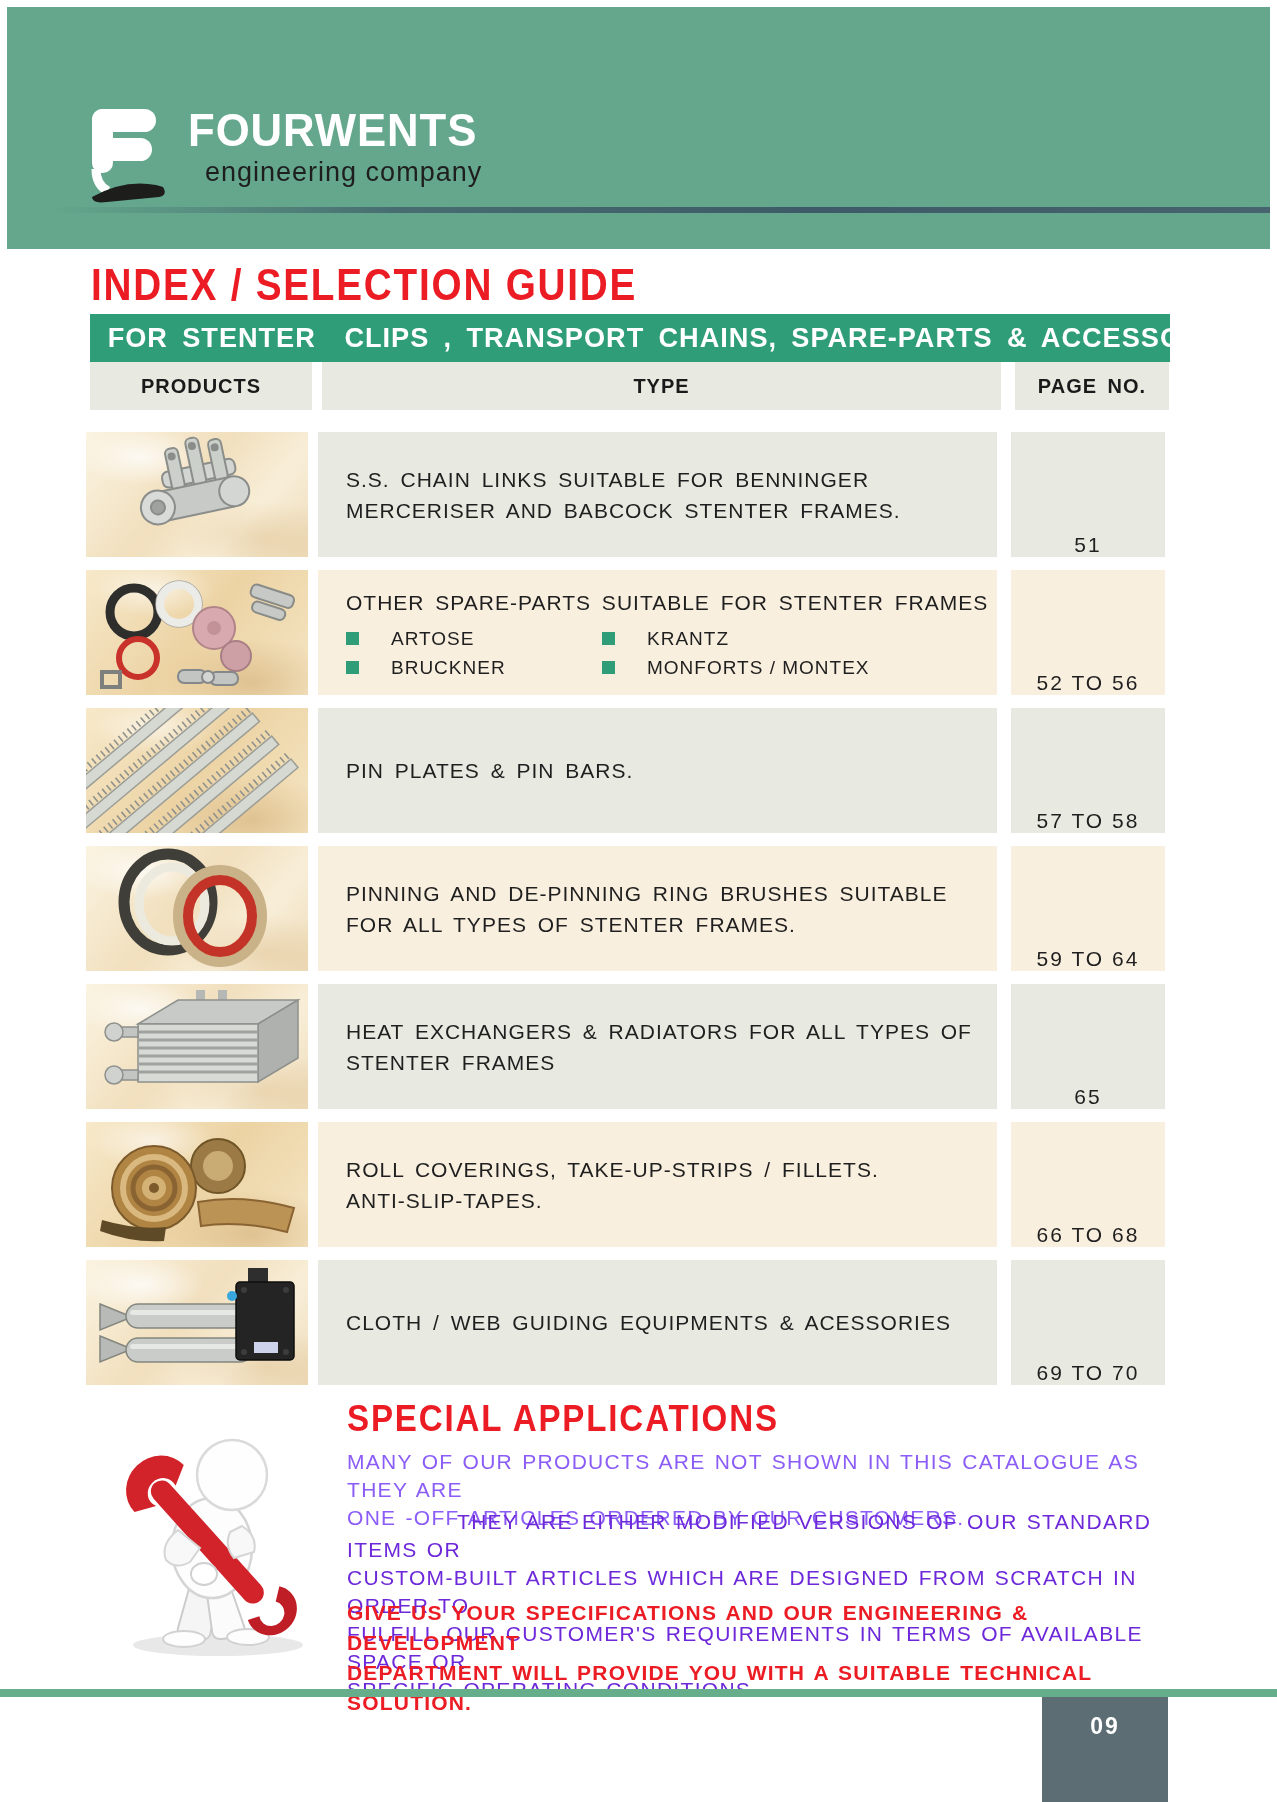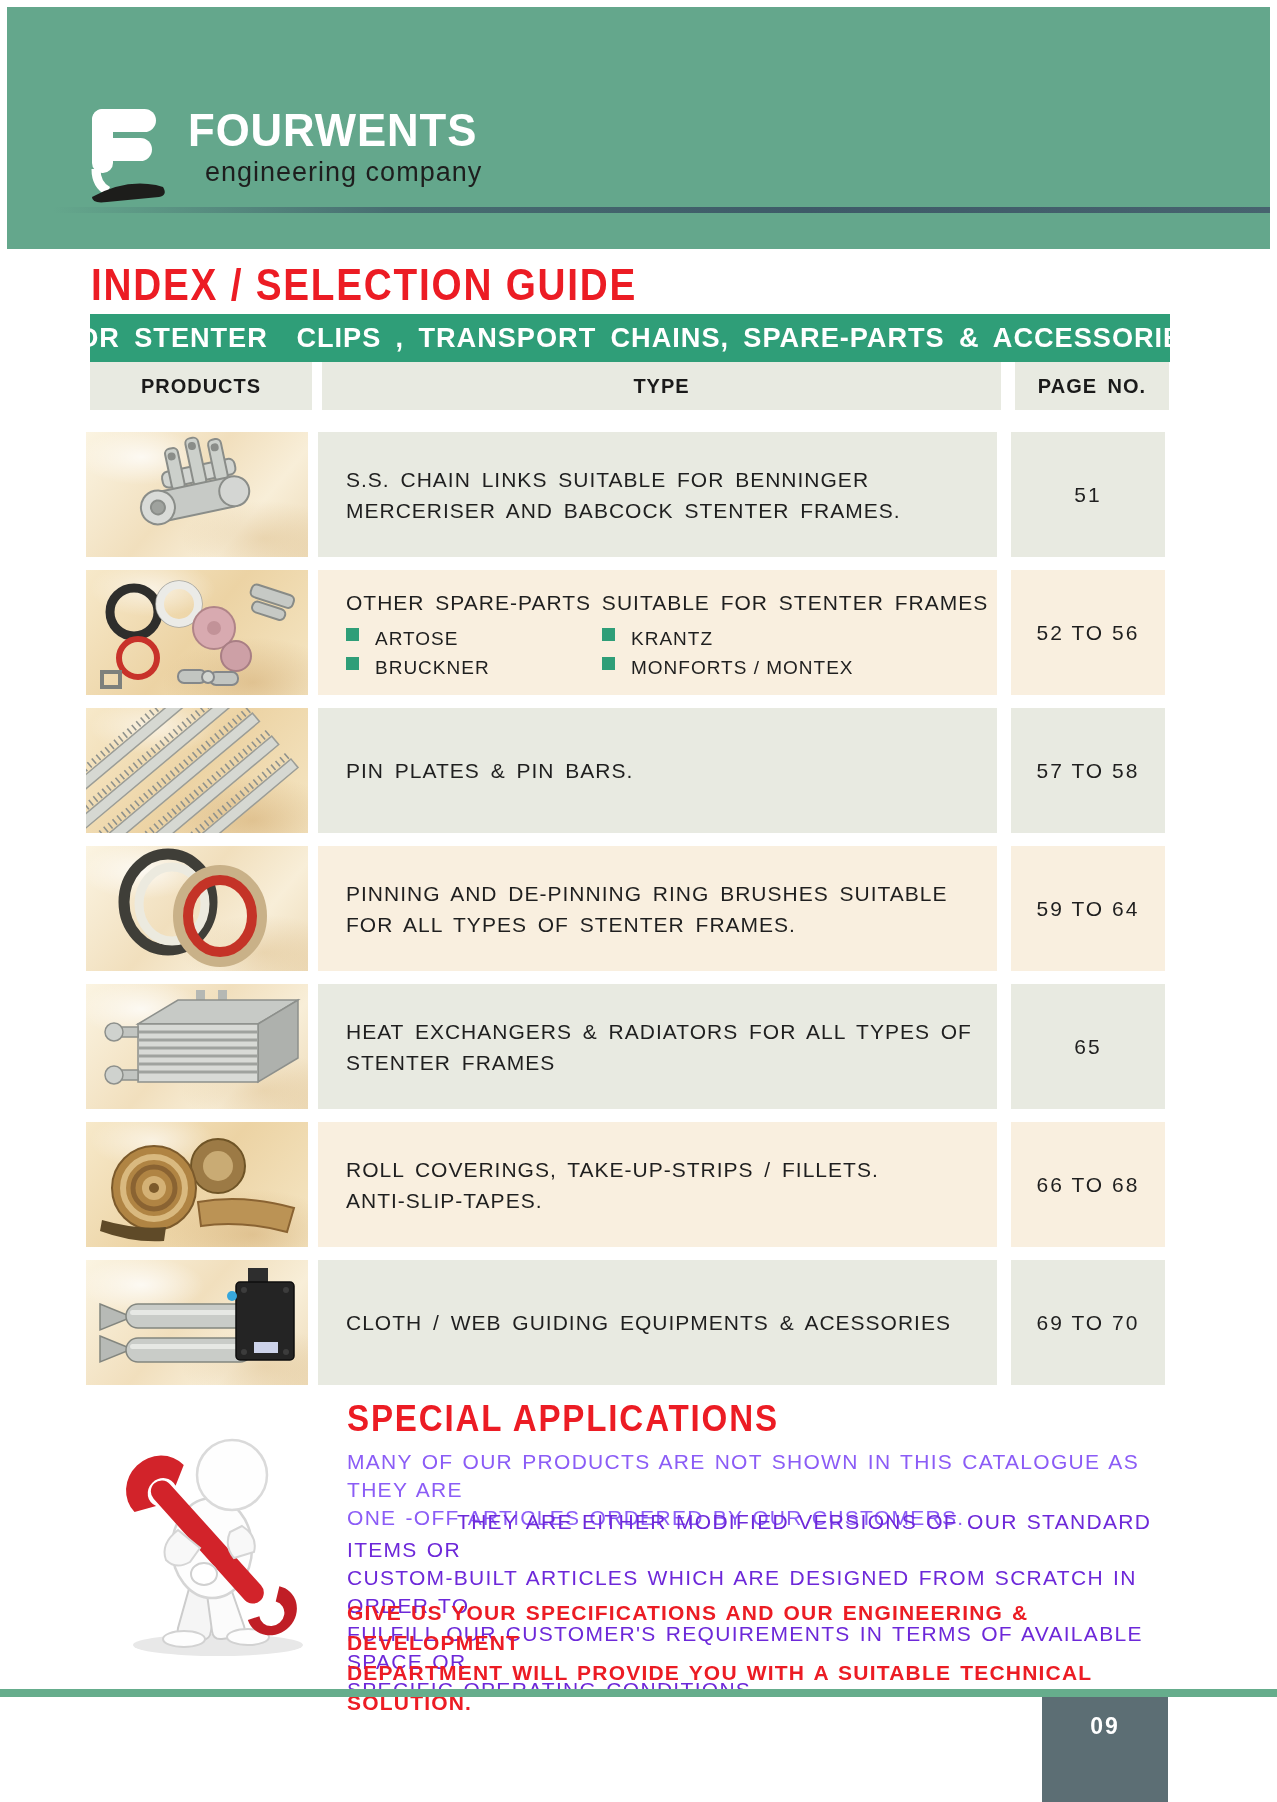--- a/index.html
+++ b/index.html
@@ -15,21 +15,21 @@
   .brand{font-size:46px;font-weight:bold;color:#ffffff;letter-spacing:1px;line-height:46px;
          transform:scaleX(.95);transform-origin:left top;white-space:nowrap;}
   .tagline{font-size:27px;color:#1e1e1e;letter-spacing:1px;margin-top:4px;white-space:nowrap;margin-left:17px;}
   .header-title{position:absolute;right:102px;top:134px;font-size:25px;font-weight:bold;
     color:#13271f;letter-spacing:3px;word-spacing:10px;white-space:nowrap;}
 
   
   .index-title{position:absolute;left:91px;top:260px;font-size:44px;font-weight:800;color:#ec1c24;
     letter-spacing:2px;transform:scaleX(.88);transform-origin:left top;white-space:nowrap;}
   .banner{position:absolute;left:90px;top:314px;width:1080px;height:48px;background:#2f9e78;
-    display:flex;align-items:center;justify-content:center;}
+    display:flex;align-items:center;justify-content:flex-start;}
   .banner span{font-size:28px;font-weight:bold;color:#ffffff;letter-spacing:1px;word-spacing:6px;
     white-space:pre;transform:scaleX(.97);}
 
   
   .ch{position:absolute;top:362px;height:48px;background:#e8eae1;display:flex;align-items:center;
     justify-content:center;font-weight:bold;font-size:20px;color:#1a1a1a;letter-spacing:1px;word-spacing:4px;}
   .ch-products{left:90px;width:222px;}
   .ch-type{left:322px;width:679px;}
   .ch-page{left:1015px;width:154px;}
 
@@ -39,30 +39,30 @@
       radial-gradient(ellipse 90px 40px at 25% 20%,rgba(255,255,255,.75),rgba(255,255,255,0) 70%),
       radial-gradient(ellipse 110px 50px at 80% 85%,rgba(214,178,120,.35),rgba(214,178,120,0) 75%),
       linear-gradient(130deg,#fbf4e2 0%,#f1dfbd 45%,#f8eed8 72%,#eedcba 100%);}
   .photo-warm{background:
       radial-gradient(ellipse 90px 40px at 30% 15%,rgba(255,255,255,.6),rgba(255,255,255,0) 70%),
       radial-gradient(ellipse 120px 60px at 75% 90%,rgba(198,152,88,.4),rgba(198,152,88,0) 75%),
       linear-gradient(130deg,#f7e9ca 0%,#ecd3a4 50%,#f5e6c4 100%);}
   .cell-type{position:absolute;left:232px;top:0;width:679px;height:125px;display:flex;
     flex-direction:column;justify-content:center;}
   .cell-page{position:absolute;left:925px;top:0;width:154px;height:125px;display:flex;
-    align-items:center;justify-content:center;}
+    align-items:flex-end;justify-content:center;}
   .bg-green .cell-type,.bg-green .cell-page{background:#e8eae1;}
   .bg-cream .cell-type,.bg-cream .cell-page{background:#f9efdf;}
   .r1{top:432px}.r2{top:570px}.r3{top:708px}.r4{top:846px}.r5{top:984px}.r6{top:1122px}.r7{top:1260px}
 
   .type-text{padding-left:28px;font-size:21px;color:#1f1f1f;letter-spacing:1px;word-spacing:4px;
     line-height:31px;white-space:pre-line;}
   .page-text{font-size:21px;color:#1f1f1f;letter-spacing:2px;white-space:nowrap;}
   .bullets{display:grid;grid-template-columns:256px auto;row-gap:7px;margin:10px 0 0 28px;}
-  .bullet{display:flex;font-size:19px;color:#1f1f1f;letter-spacing:1px;}
+  .bullet{display:flex;align-items:center;font-size:19px;color:#1f1f1f;letter-spacing:1px;gap:16px;}
   .sq{width:13px;height:13px;background:#2f9e78;margin-right:16px;flex:none;}
 
   
   .sp-title{position:absolute;left:347px;top:1398px;font-size:36px;font-weight:800;color:#ec1c24;
     letter-spacing:2px;transform:scaleX(.92);transform-origin:left top;white-space:nowrap;}
   .sp-p1{position:absolute;left:347px;top:1448px;width:810px;font-size:21px;color:#8b5cf6;
     letter-spacing:1.3px;word-spacing:2px;line-height:28px;white-space:pre-line;}
   .sp-p2{position:absolute;left:347px;top:1508px;width:810px;font-size:21px;color:#6d28d9;
     letter-spacing:1.3px;word-spacing:2px;line-height:28px;white-space:pre-line;text-indent:110px;}
   .sp-cta{position:absolute;left:347px;top:1598px;width:810px;font-size:21px;font-weight:bold;

